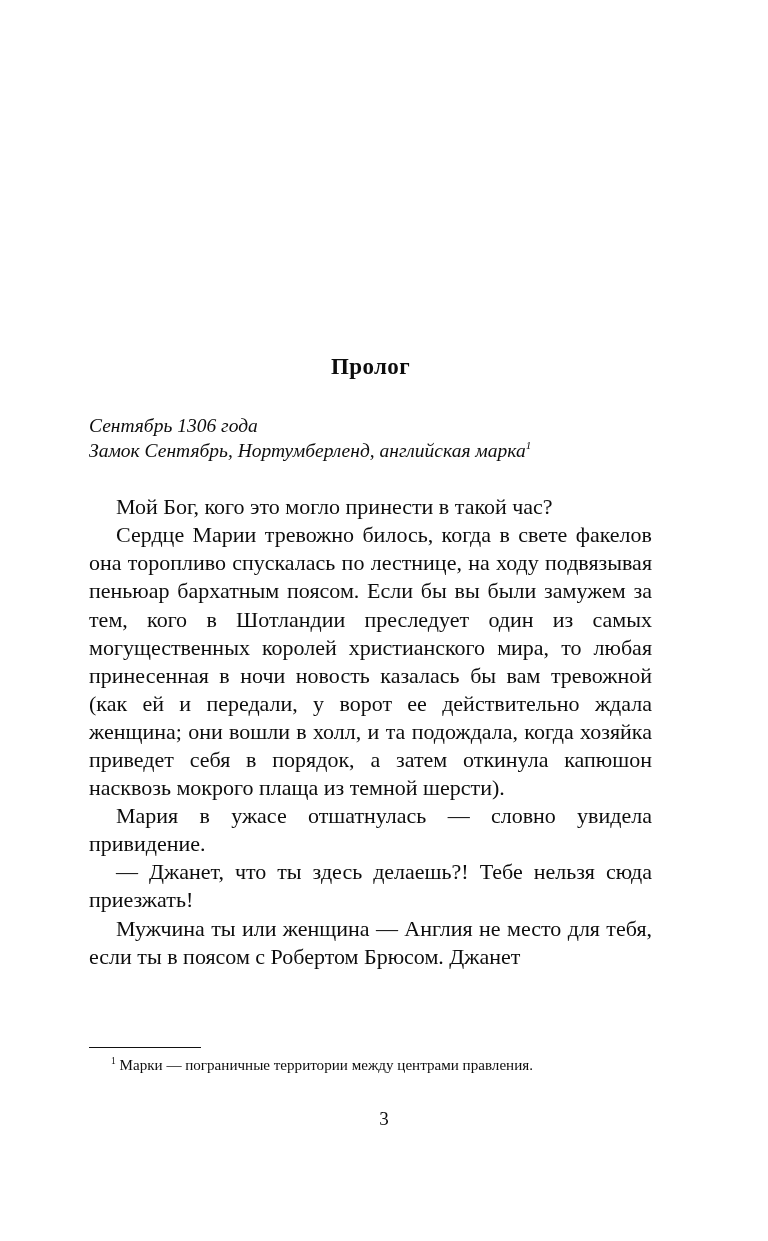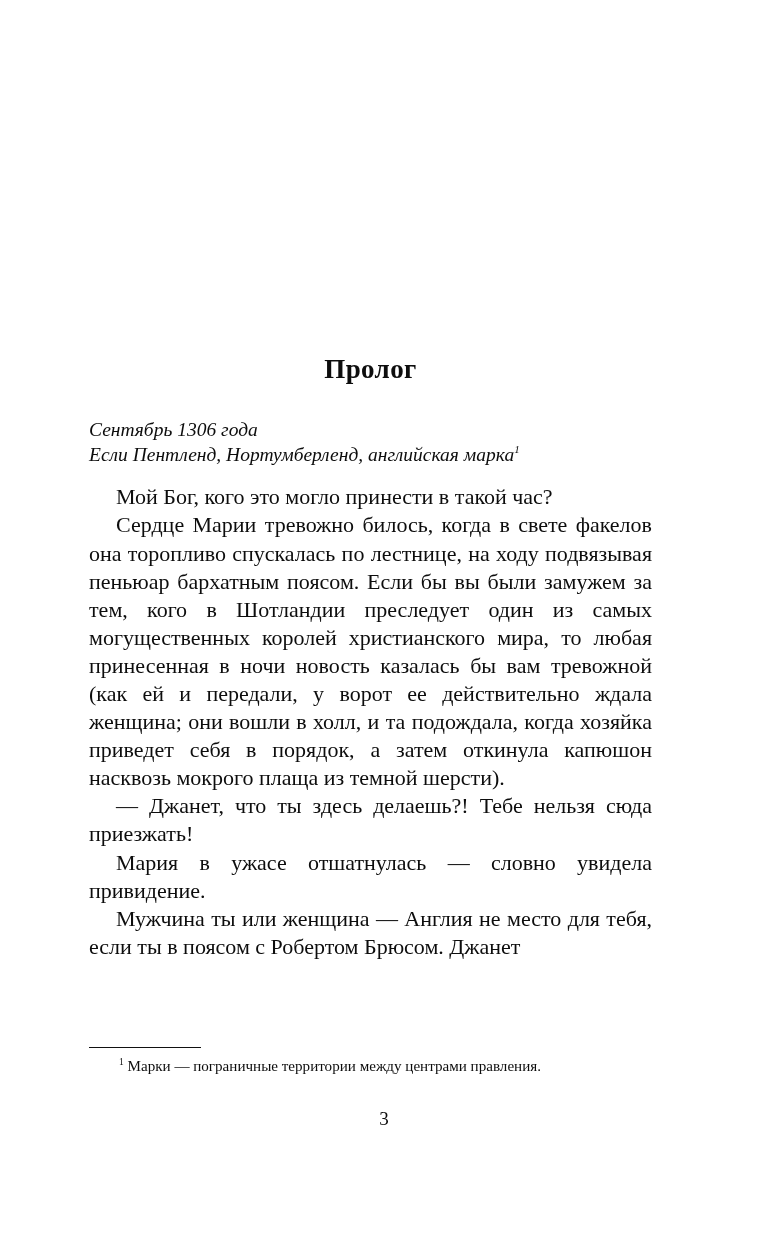--- a/index.html
+++ b/index.html
@@ -29,37 +29,37 @@
 
   
   .column {
     position: absolute;
     left: 89px;
     top: 355px;
     width: 563px;
   }
 
   .chapter-title {
-    font-size: 27px;
+    font-size: 23px;
     font-weight: bold;
     text-align: center;
     letter-spacing: 0.4px;
     margin: 0 0 34px 0;
     line-height: 1.05;
   }
 
   .setting {
     font-style: italic;
     font-size: 19.5px;
     line-height: 25px;
     margin: 0;
     white-space: nowrap;
   }
   .setting-block {
-    margin-bottom: 16px;
+    margin-bottom: 30px;
   }
   .setting .sup {
     font-size: 11px;
     vertical-align: 8px;
     font-style: italic;
     line-height: 0;
   }
 
   .body-par {
     font-size: 22px;
@@ -81,21 +81,21 @@
   }
   .footnote-rule {
     width: 112px;
     height: 0;
     border-top: 1.4px solid #111111;
     margin: 0 0 7px 0;
   }
   .footnote-text {
     font-size: 15.1px;
     line-height: 20px;
-    margin: 8px;
+    margin: 0;
     text-indent: 22px;
     text-align: justify;
     text-align-last: left;
   }
   .footnote-text .sup {
     font-size: 9.5px;
     vertical-align: 6px;
     line-height: 0;
   }
 
@@ -114,27 +114,27 @@
 <body>
 
 <div class="page">
 
   <div class="column">
 
     <h1 class="chapter-title">Пролог</h1>
 
     <div class="setting-block">
       <p class="setting">Сентябрь 1306 года</p>
-      <p class="setting"><span>Если Пентленд, Нортумберленд, английская марка</span><span class="sup">1</span></p>
+      <p class="setting"><span>Замок Сентябрь, Нортумберленд, английская марка</span><span class="sup">1</span></p>
     </div>
 
     <p class="body-par">Мой Бог, кого это могло принести в такой час?</p>
     <p class="body-par">Сердце Марии тревожно билось, когда в свете факелов она торопливо спускалась по лестнице, на ходу подвязывая пеньюар бархатным поясом. Если бы вы были замужем за тем, кого в Шотландии преследует один из самых могущественных королей христианского мира, то любая принесенная в ночи новость казалась бы вам тревожной (как ей и передали, у ворот ее действительно ждала женщина; они вошли в холл, и та подождала, когда хозяйка приведет себя в порядок, а затем откинула капюшон насквозь мокрого плаща из темной шерсти).</p>
+    <p class="body-par">Мария в ужасе отшатнулась — словно увидела привидение.</p>
     <p class="body-par">— Джанет, что ты здесь делаешь?! Тебе нельзя сюда приезжать!</p>
-    <p class="body-par">Мария в ужасе отшатнулась — словно увидела привидение.</p>
     <p class="body-par">Мужчина ты или женщина — Англия не место для тебя, если ты в поясом с Робертом Брюсом. Джанет</p>
 
   </div>
 
   <div class="footnote-zone">
     <div class="footnote-rule"></div>
     <p class="footnote-text"><span class="sup">1</span> <span>Марки — пограничные территории между центрами правления.</span></p>
   </div>
 
   <div class="folio">3</div>

